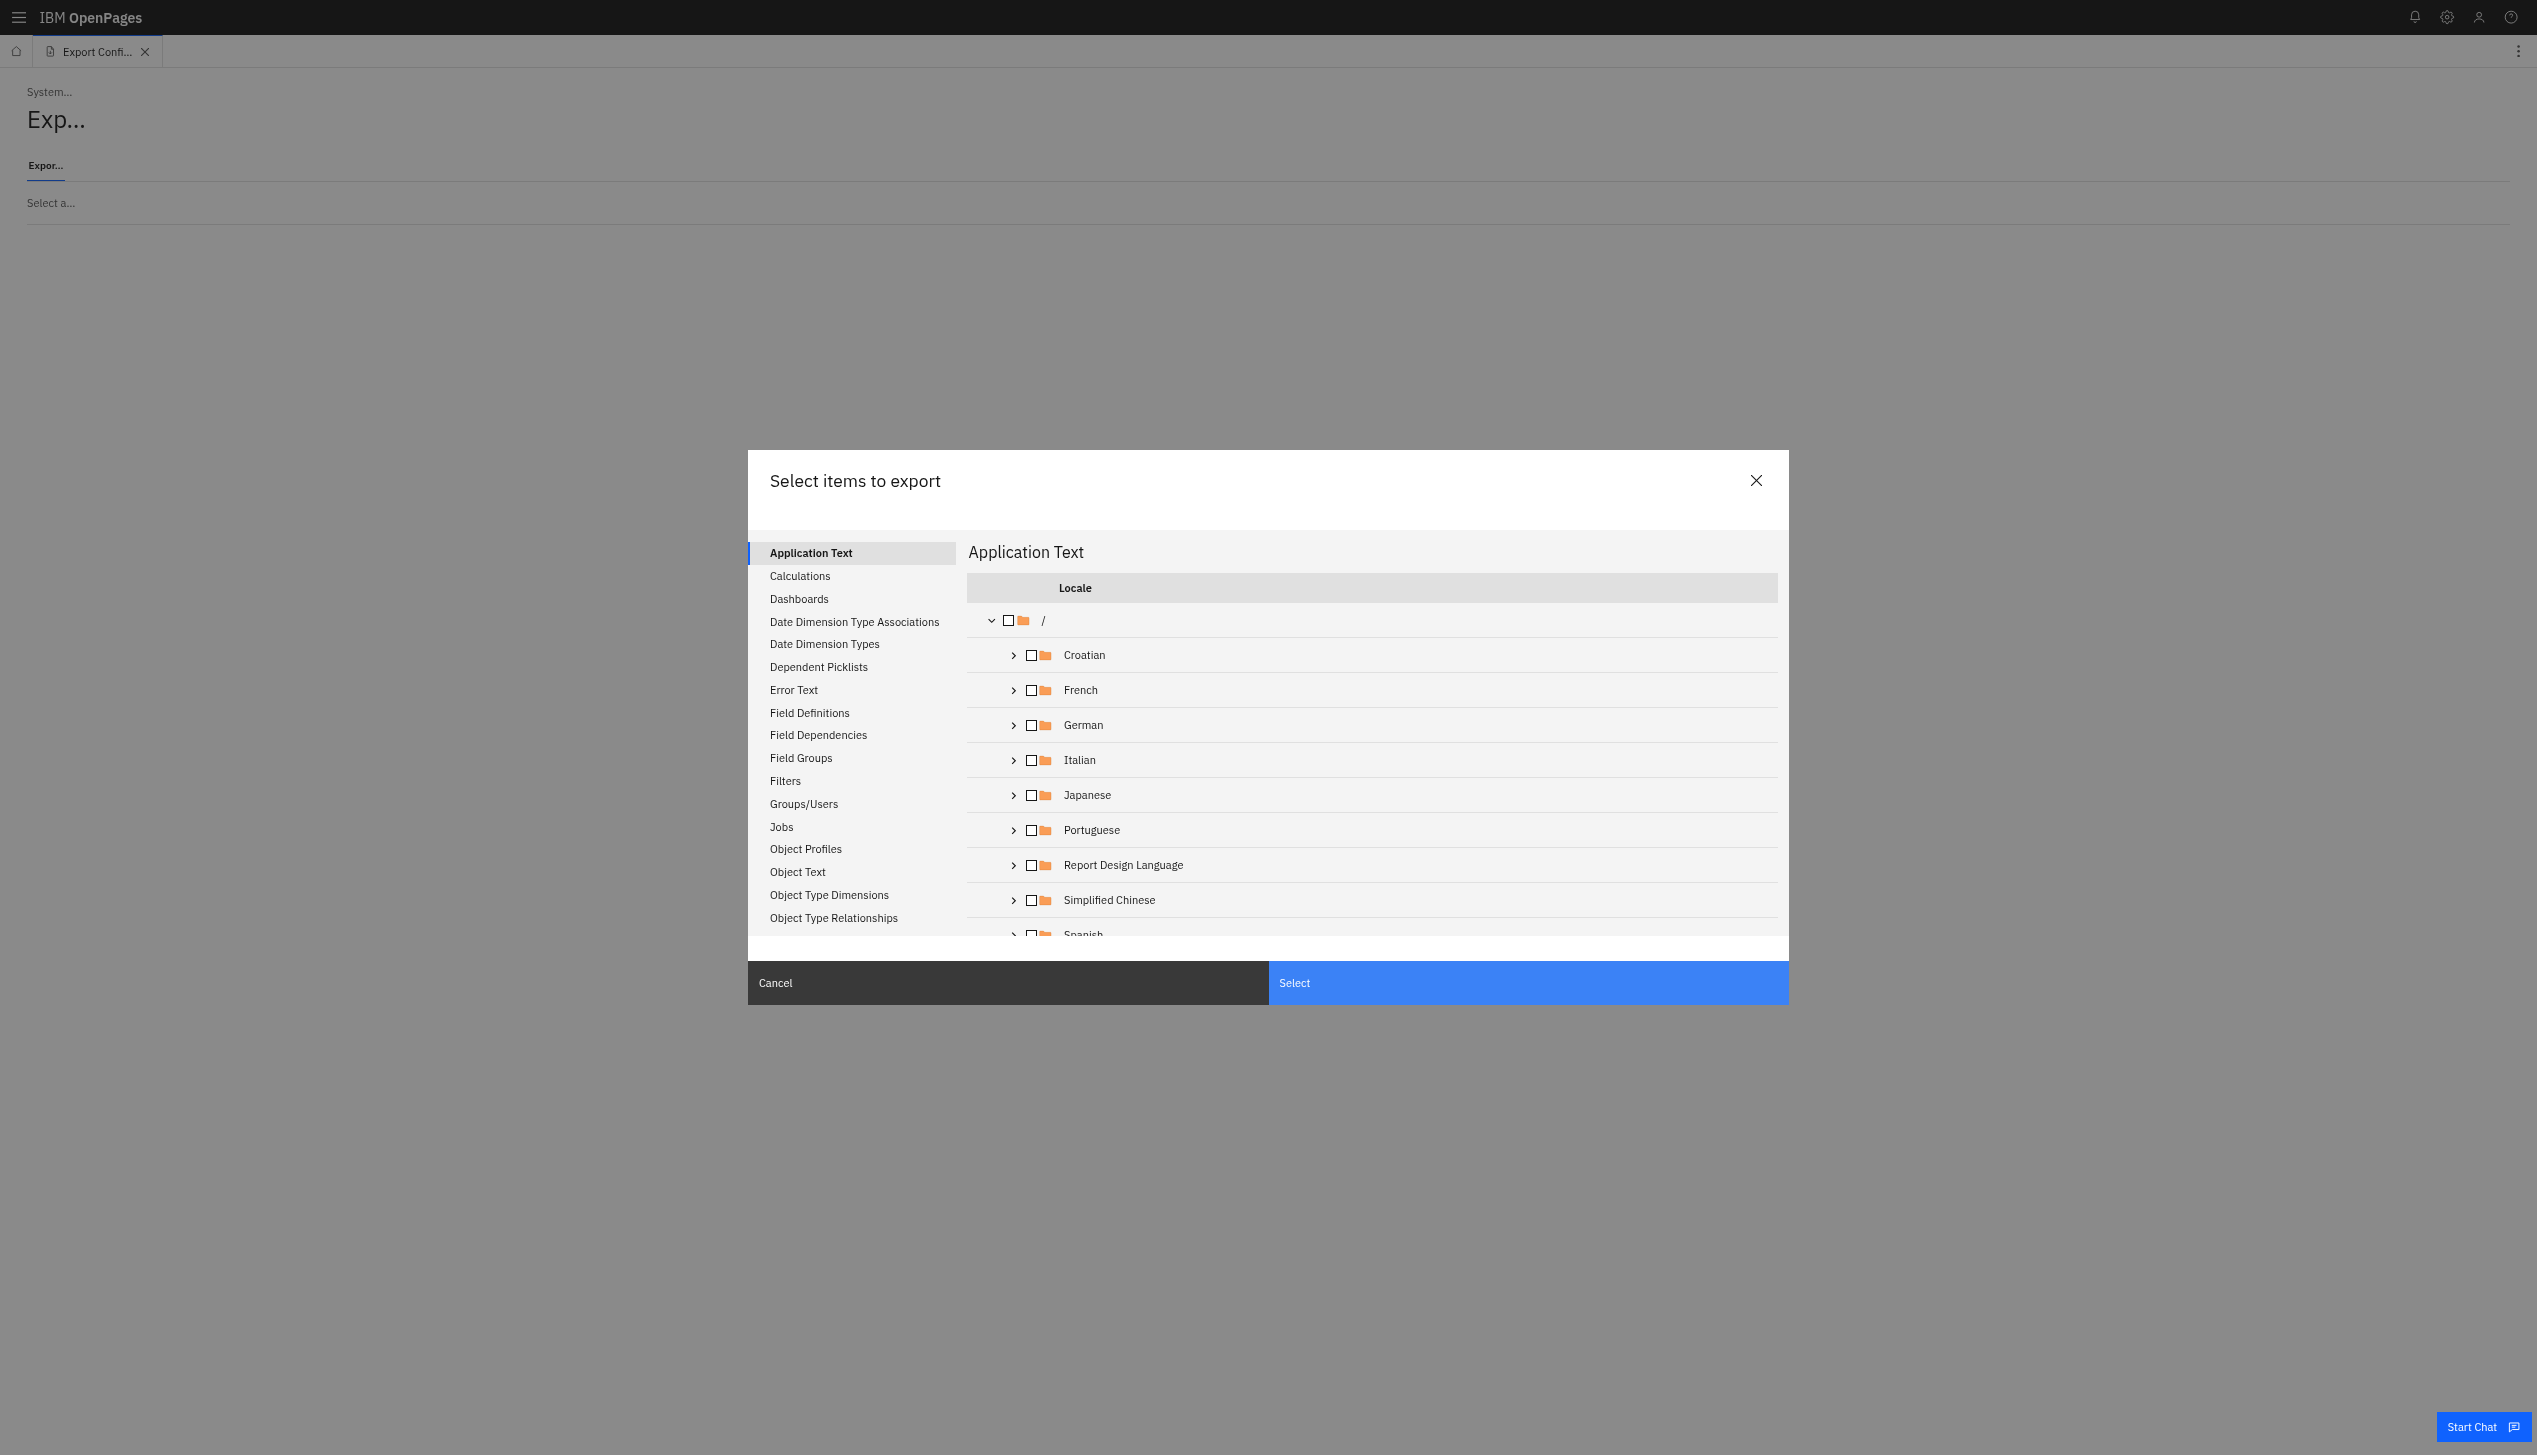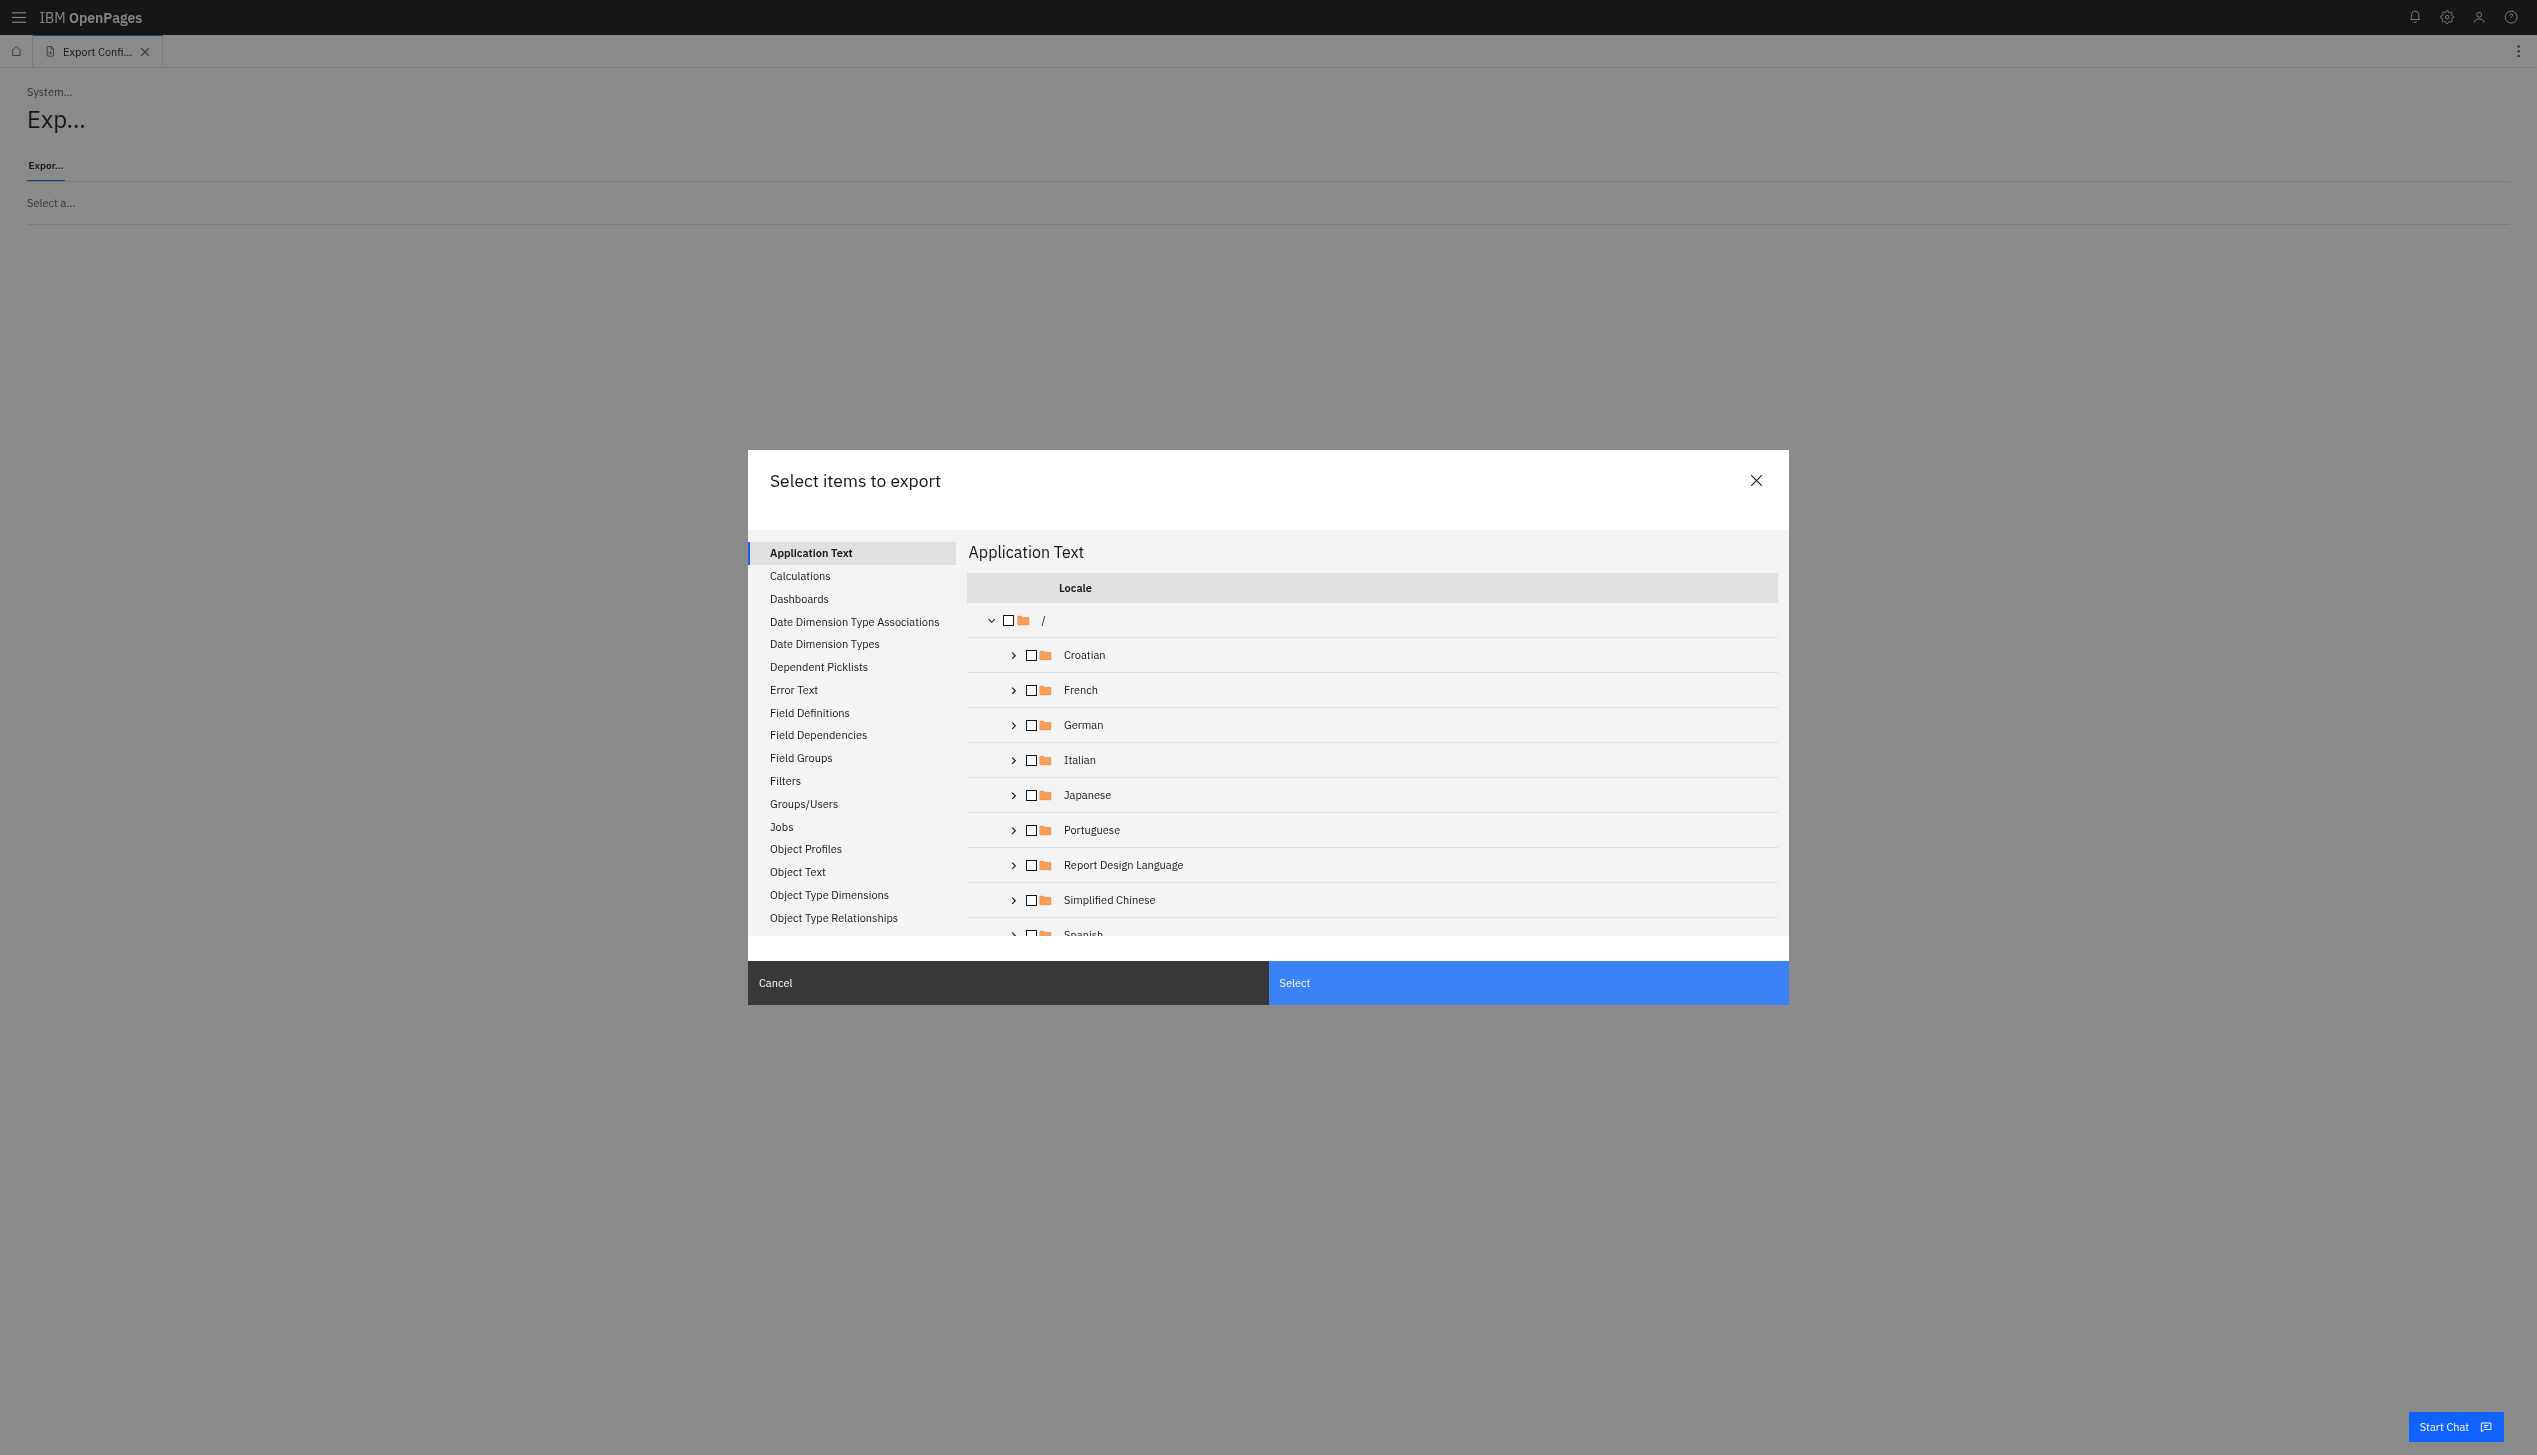--- a/index.html
+++ b/index.html
@@ -132,21 +132,21 @@
 
   
   .modal-footer { display:flex; height:46px; }
   .btn { flex:1; display:flex; align-items:center; padding:0 11px; font-size:11px; cursor:pointer; }
   .btn-cancel { background:#393939; color:#ffffff; }
   .btn-select { background:#3b82f6; color:#ffffff; }
 
   
   .chat-btn {
     position: fixed;
-    right: 33px;
+    right: 5px;
     bottom: 12.7px;
     background:#0f62fe;
     color:#ffffff;
     height:30px;
     padding:0 11px;
     display:flex; align-items:center; gap:9.5px;
     font-size:11px;
     cursor:pointer;
     z-index: 20;
   }

